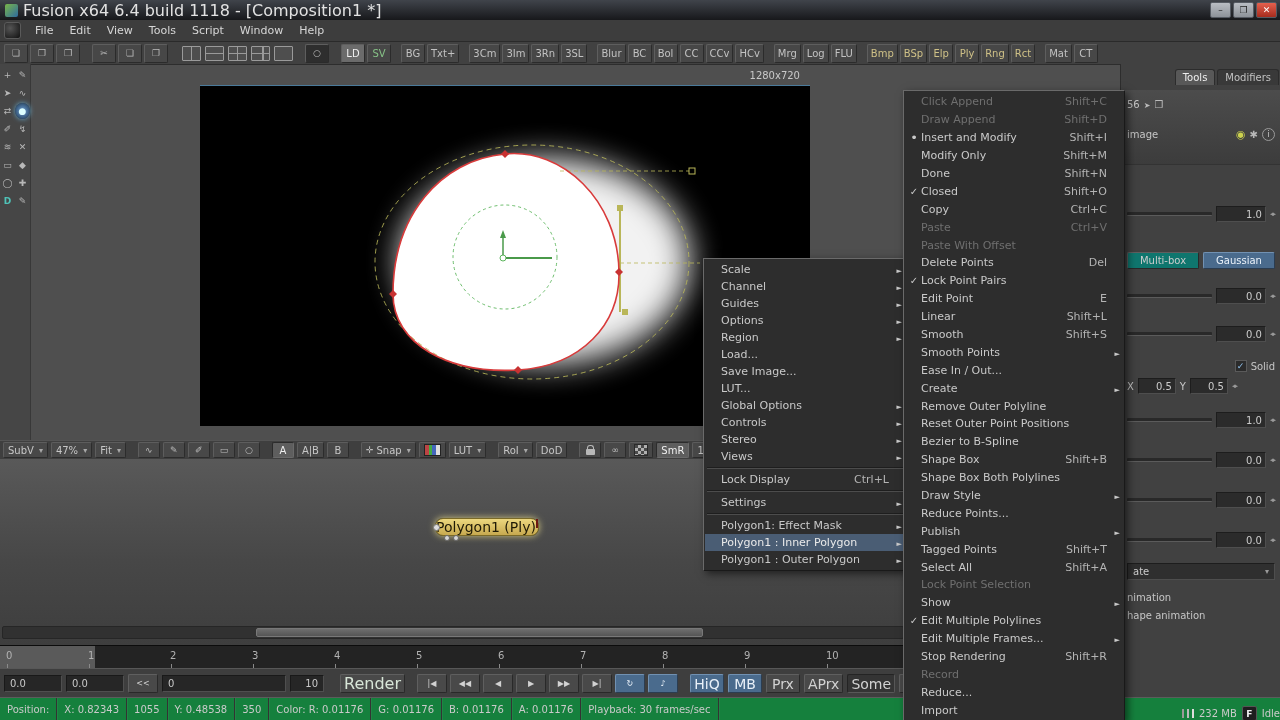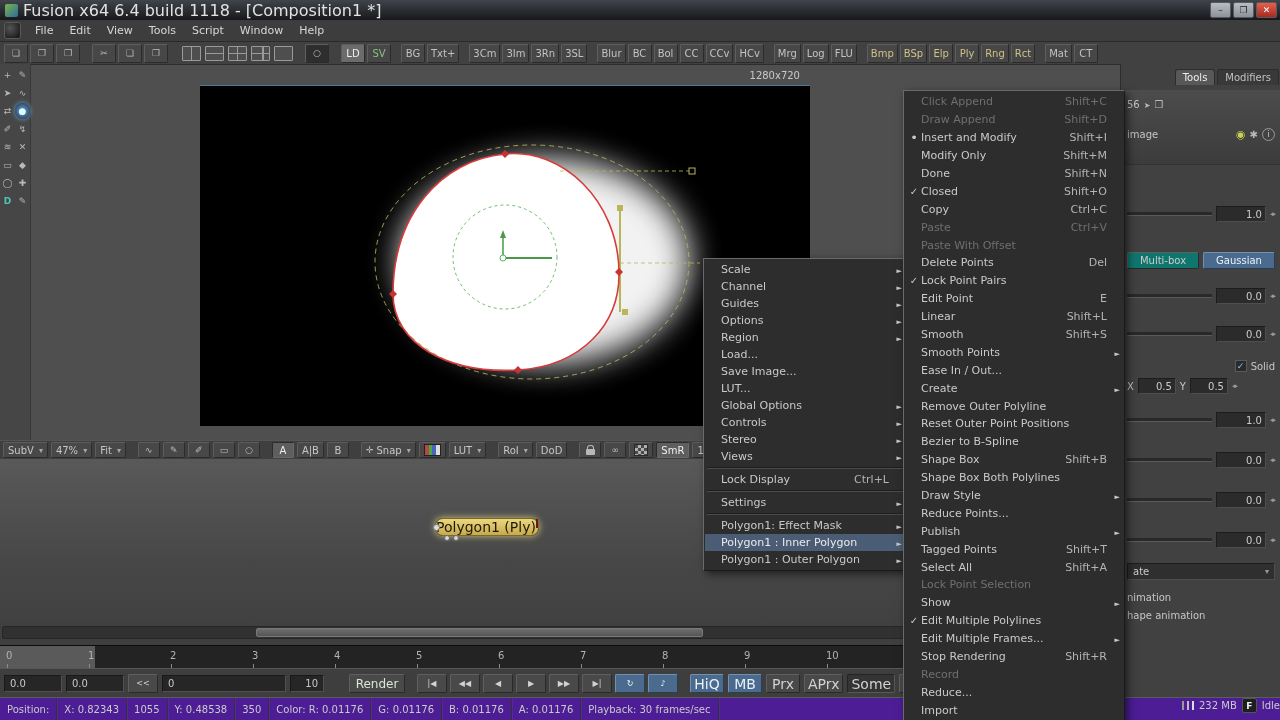--- a/index.html
+++ b/index.html
@@ -103,27 +103,27 @@
              display:flex;align-items:center;gap:4px;padding:0 4px}
   .tval{background:#262626;border:1px solid;border-color:#191919 #4f4f4f #4f4f4f #191919;color:#c9c9c9;font-size:10px;
         height:15px;display:flex;align-items:center;padding:0 5px}
   .w52{width:46px}.w26{width:22px;justify-content:flex-end}
   .trange{width:112px;height:15px;background:#262626;border:1px solid;border-color:#191919 #4f4f4f #4f4f4f #191919;
           display:flex;align-items:center;padding:0 5px;font-size:10px;color:#c9c9c9}
   .tbtn{height:17px;min-width:22px;background:#494949;border:1px solid;border-color:#5f5f5f #292929 #292929 #5f5f5f;
         border-radius:2px;color:#d2d2d2;font-size:8px;display:flex;align-items:center;justify-content:center;padding:0 3px}
   .tbtn.blue{background:#4a6b8d;border-color:#7191b2 #2b3d51 #2b3d51 #7191b2;color:#e8f0f8}
   .tbtn.pressed{background:#343434;border-color:#242424 #585858 #585858 #242424}
-  .tbtn.render{min-width:48px;font-size:12px;color:#d8e6d8;margin-left:21px}
+  .tbtn.render{min-width:48px;font-size:16px;color:#d8e6d8;margin-left:12px}
   .tcluster{display:flex;gap:3px;margin-left:8px;margin-right:8px}
   .togl{font-size:14px;min-width:26px}
 
   
-  .statusbar{position:absolute;left:0;top:697px;width:1280px;height:23px;background:#4c1d95;border-top:1px solid #5c5c5c;
-             display:flex;align-items:flex-start;font-size:10px;color:#cacaca}
+  .statusbar{position:absolute;left:0;top:697px;width:1280px;height:23px;background:#15803d;border-top:1px solid #5c5c5c;
+             display:flex;align-items:flex-end;font-size:10px;color:#cacaca}
   .segs{display:flex;height:100%}
   .seg{padding:0 7px;display:flex;align-items:center;border-right:1px solid #333;box-shadow:1px 0 0 rgba(255,255,255,.05)}
   .sright{margin-left:auto;display:flex;align-items:center;gap:5px;padding-right:0}
   .memicon{width:12px;height:9px;background:linear-gradient(to right,#999 0 2px,rgba(0,0,0,0) 2px 5px,#bbb 5px 7px,
            rgba(0,0,0,0) 7px 10px,#ddd 10px 12px)}
   .flogo{width:13px;height:13px;background:#1e1e1e;color:#f0f0f0;font-weight:bold;font-size:9px;display:flex;
          align-items:center;justify-content:center;border-radius:2px;border:1px solid #555}
 
   
   .rightpanel{position:absolute;left:1120px;top:64px;width:160px;height:633px;background:#414141;border-left:1px solid #2d2d2d}

